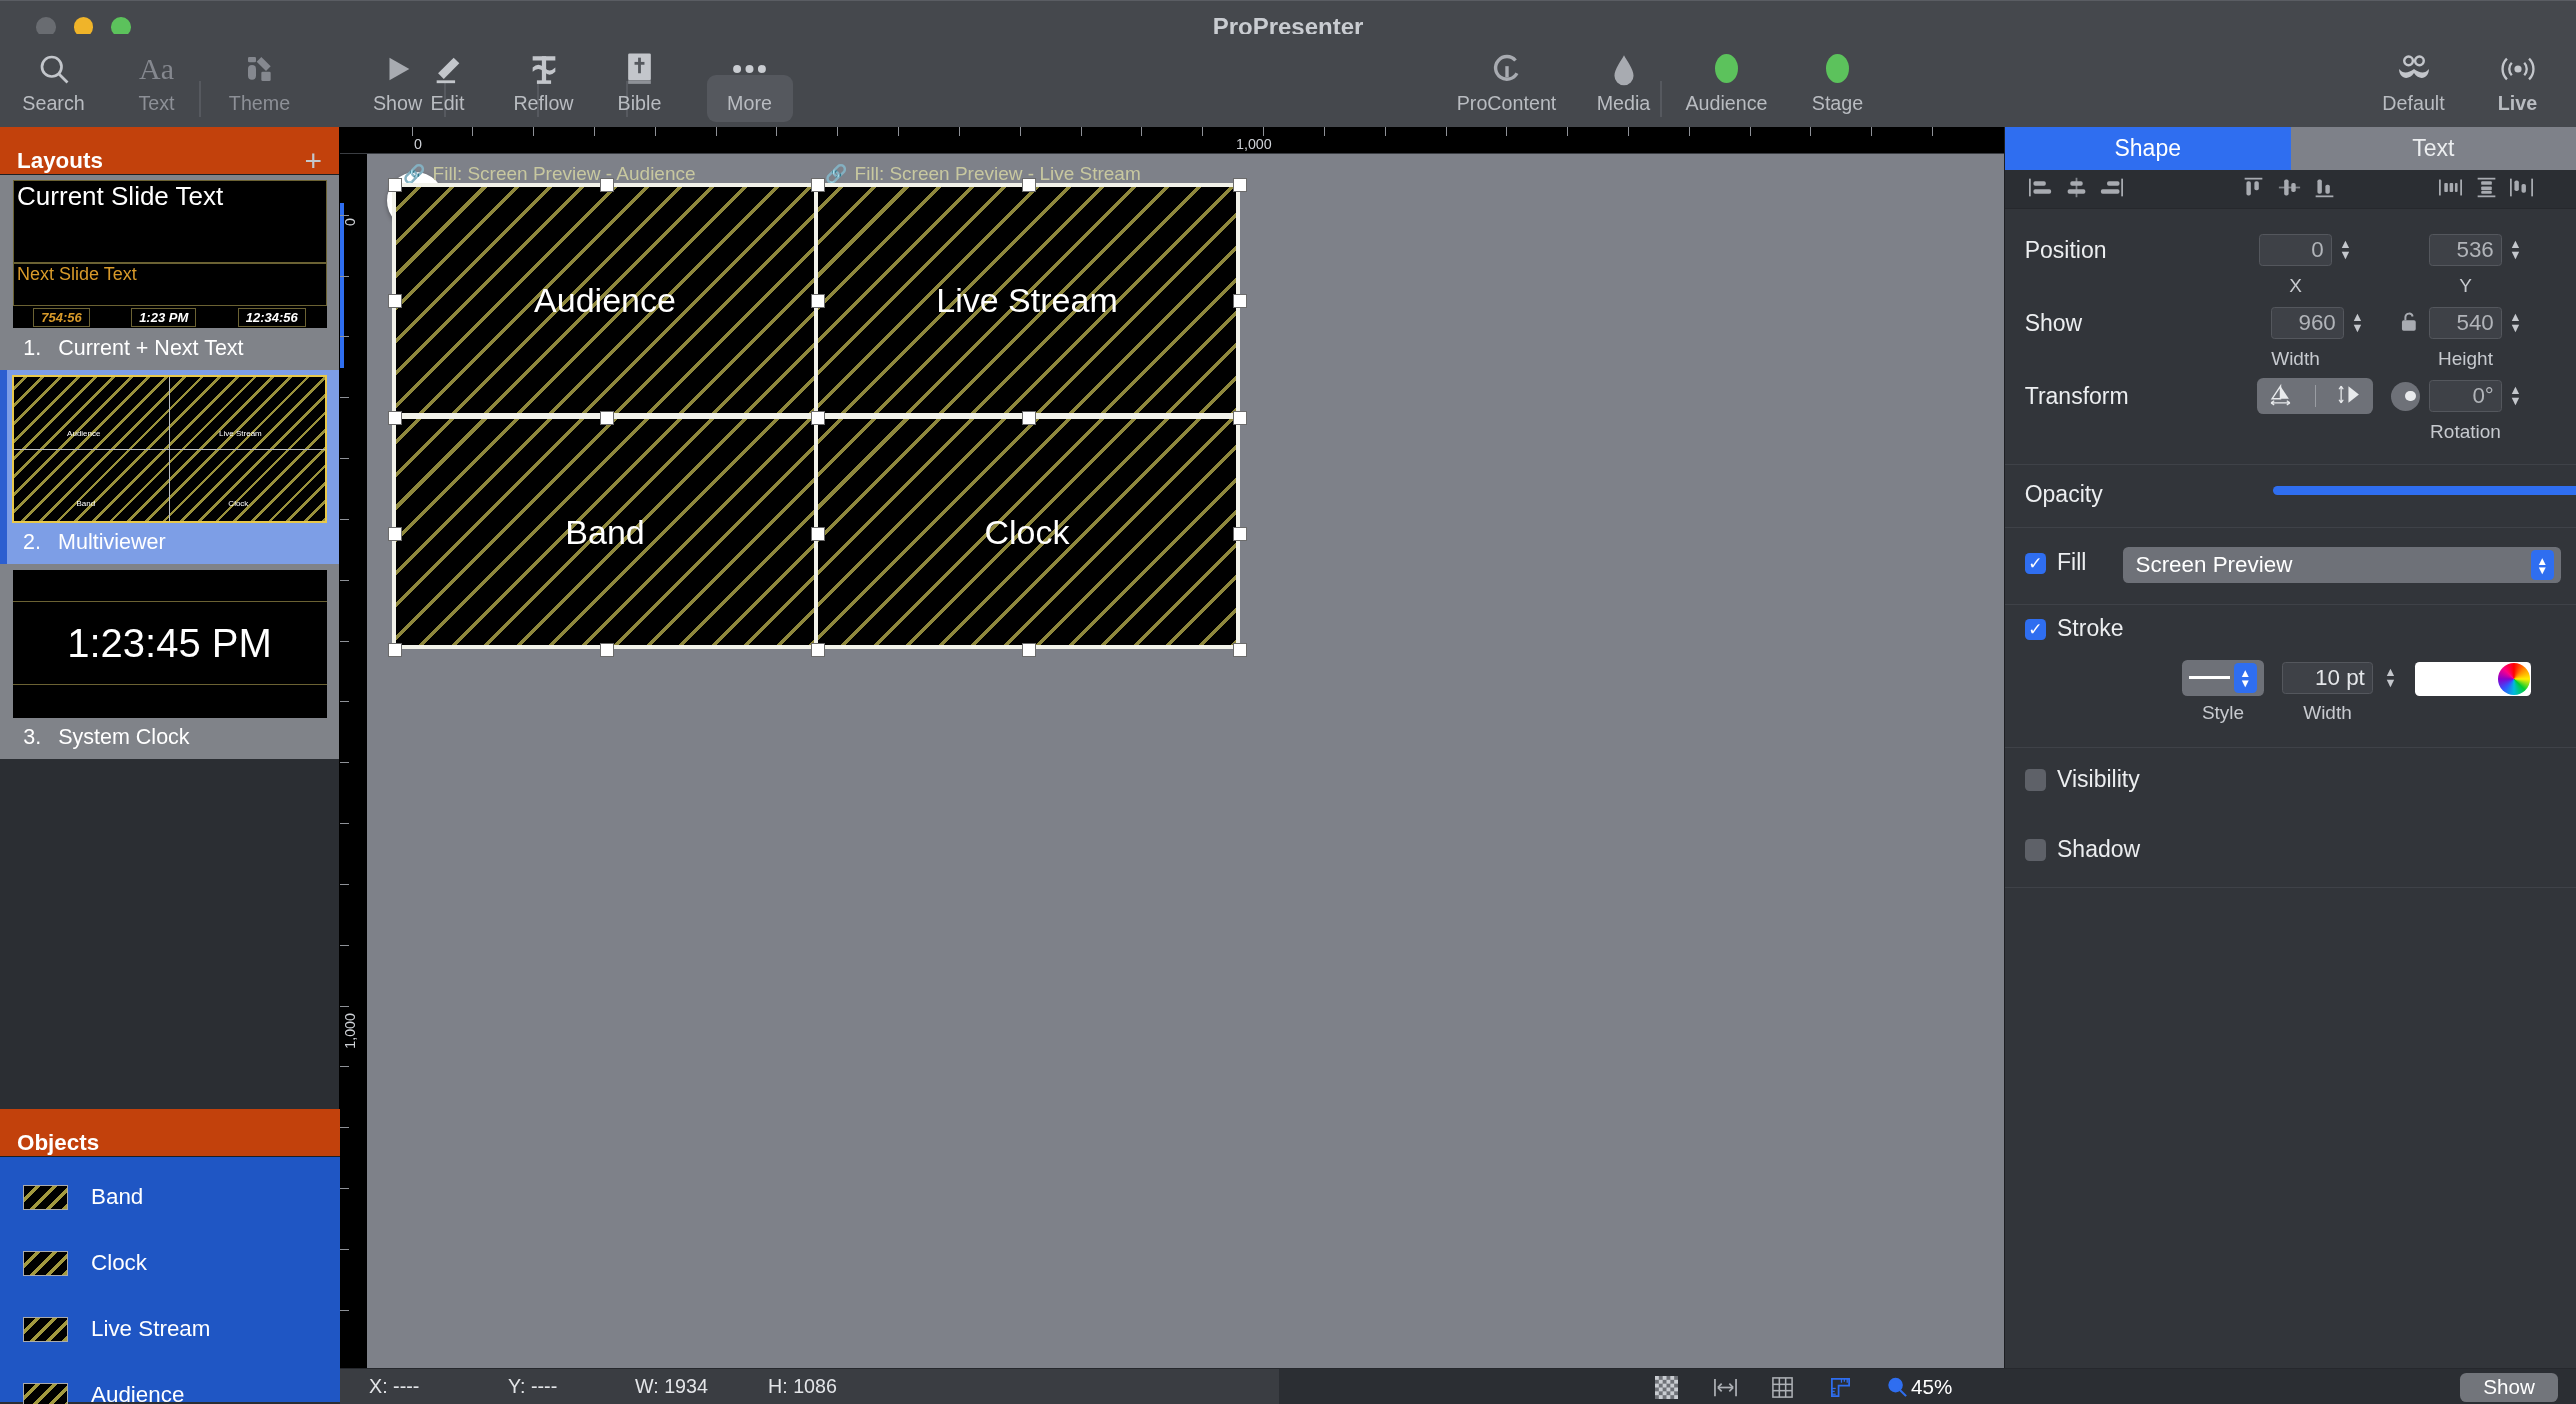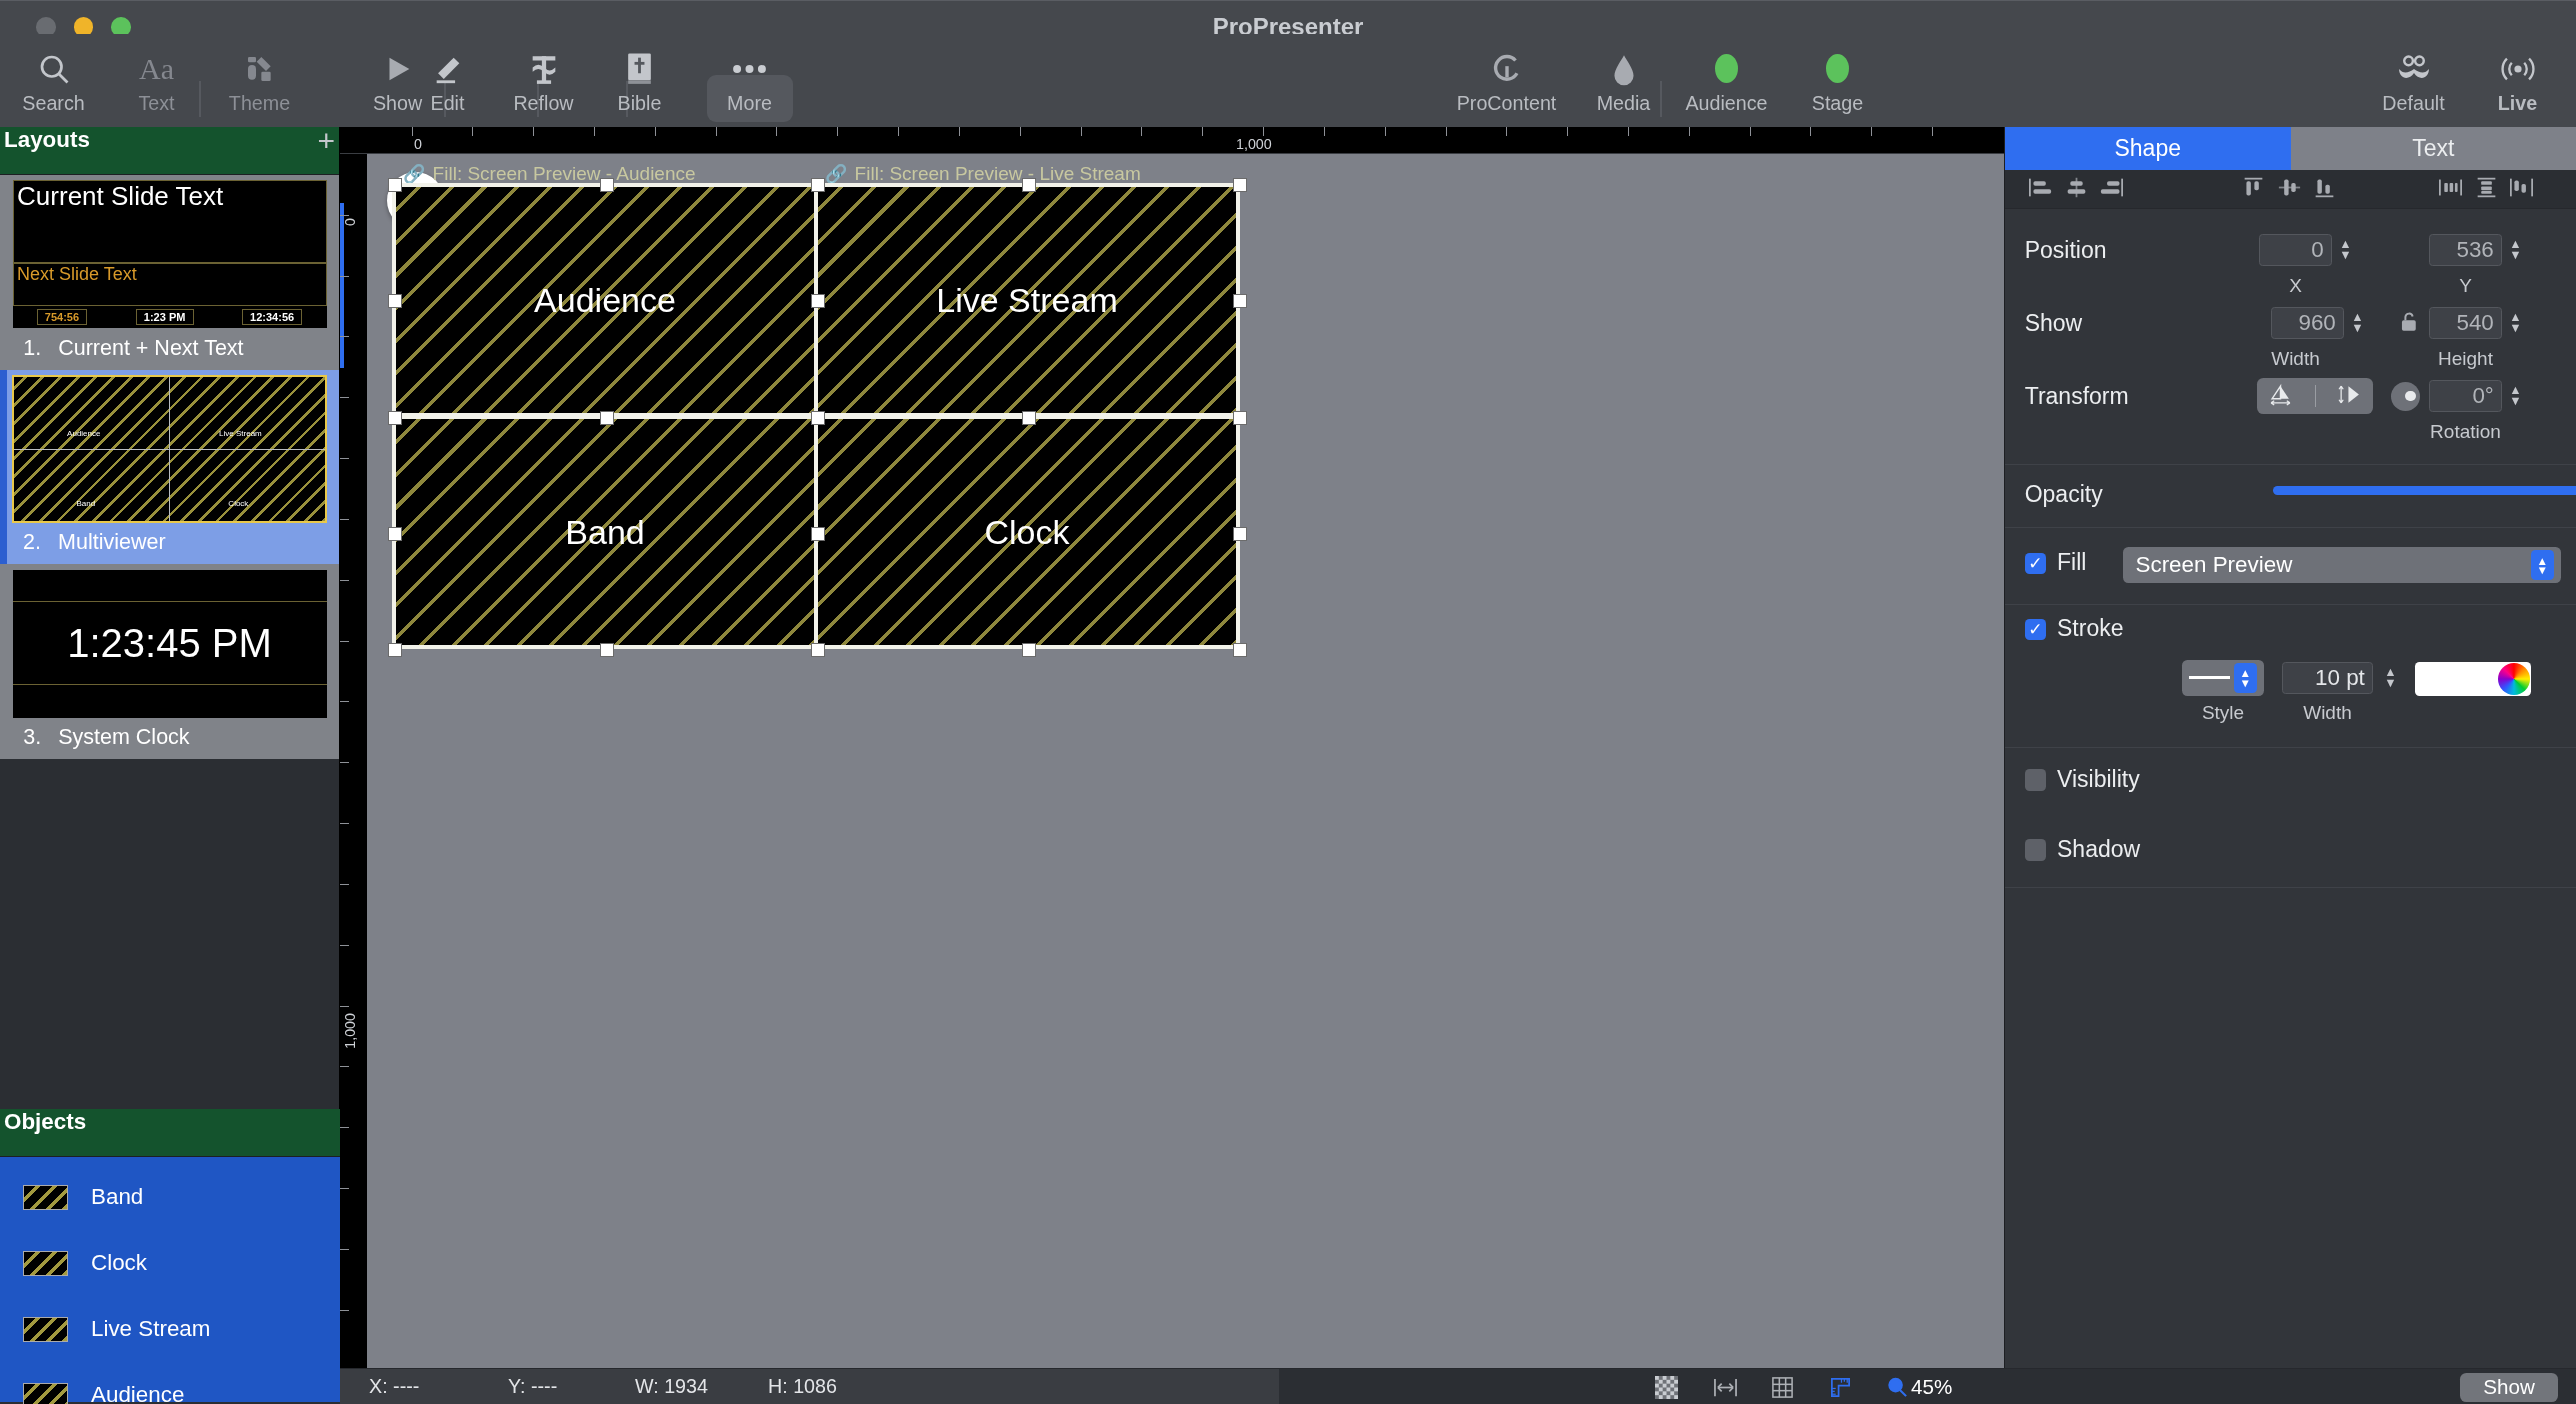--- a/index.html
+++ b/index.html
@@ -48,43 +48,43 @@
     background: #55585e; border-radius: 9px;
   }
 
   
   #sidebar {
     position: absolute; left: 0; top: 127px; width: 340px; height: 1277px;
     background: #2b2e33;
     border-right: 1.8px solid #000;
   }
   .panel-header {
-    height: 48px; background: #14532d;
-    display: flex; align-items: flex-start; padding: 0 4px;
+    height: 48px; background: #c2410c;
+    display: flex; align-items: flex-end; padding: 0 17px;
     color: #ffffff; font-size: 22.4px; font-weight: bold;
     border-bottom: 0.9px solid #1d1f23;
   }
   .panel-header .plus { margin-left:auto; color:#c4c7cc; font-size:30px; line-height:27px; font-weight: 300; }
 
   .layout-item { padding: 5.4px 12.5px 0 12.5px; }
   .layout-item.sel-gray { background: #808389; }
   .layout-item.sel-blue { background: #7d9ee6; border-left: 7.2px solid #2c5fd0; padding-left: 5.4px; }
   .thumb { width: 100%; height: 148px; background: #000; position: relative; overflow: hidden; }
   .layout-caption {
     color: #ffffff; font-size: 21.5px; padding: 7.2px 3.6px 9px 10.7px;
   }
   .layout-caption .num { display:inline-block; width: 29px; }
 
   
   .t1-cur { position:absolute; left:0; top:0; width:100%; height:56%;
     border:0.9px solid #6b6233; color:#fff; font-size:26px; padding-left:3.6px; display:flex; align-items:flex-start; }
   .t1-next { position:absolute; left:0; top:56%; width:100%; height:29%;
     border:0.9px solid #6b6233; color:#d89a2a; font-size:18px; padding-left:3.6px; display:flex; align-items:flex-start;}
   .t1-row { position:absolute; left:0; bottom:0; width:100%; height:15%; display:flex; align-items:center; justify-content:space-around; }
-  .t1-box { border:0.9px solid #6b6233; padding: 0.9px 7.2px; font-size:11px; font-weight:bold; }
+  .t1-box { border:0.9px solid #6b6233; padding: 0.9px 7.2px; font-size:13px; font-weight:bold;font-style:italic; }
   .t1-box.amber { color:#d89a2a; }
   .t1-box.white { color:#fff; }
 
   
   .t2 { border: 2.7px solid #e8c84a; }
   .hatch {
     position:absolute; inset:0;
     background-color:#000;
     background-image: repeating-linear-gradient(-45deg,
       rgba(180,170,70,0.85) 0px, rgba(180,170,70,0.85) 2.7px,

